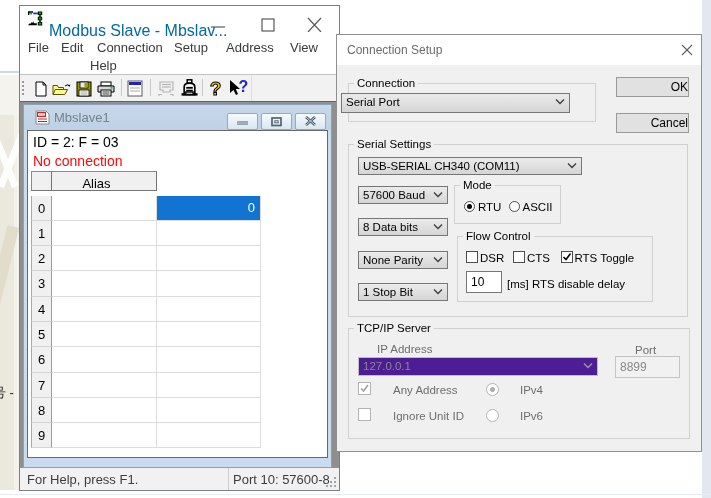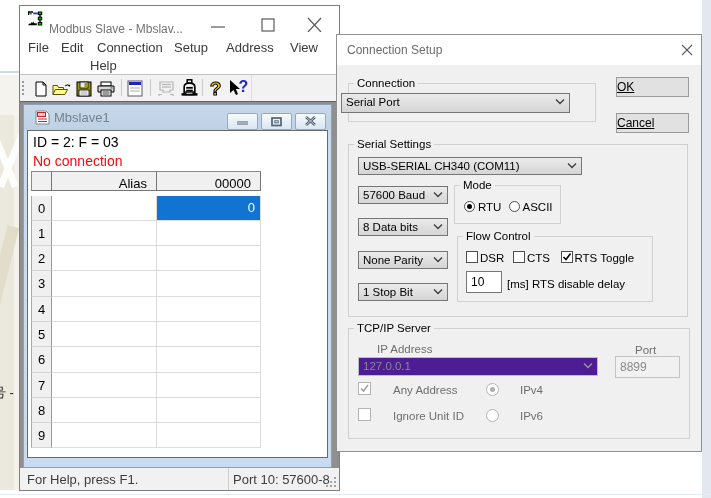--- a/index.html
+++ b/index.html
@@ -13,21 +13,21 @@
 #leftbg .streak1 { position:absolute; left:-4px; top:105px; width:7px; height:85px; background:#fdfdfb; transform:rotate(-22deg); }
 #leftbg .streak2 { position:absolute; left:13px; top:105px; width:7px; height:85px; background:#fdfdfb; transform:rotate(22deg); }
 #leftbg .dark { position:absolute; left:-6px; top:225px; width:12px; height:110px; background:#e2dccb; transform:rotate(14deg); }
 #leftbg .blueline { position:absolute; left:0; top:71px; width:19px; height:2px; background:#ccd9ea; }
 #leftbg .glyph { position:absolute; left:-7px; top:384px; font-size:13px; color:#222; }
 #rightstrip { left:702px; top:0; width:9px; height:498px; background:#e2e7f0; }
 #bottomline { left:0; top:494px; width:711px; height:1px; background:#e4ebf5; }
 
 #win { left:19px; top:5px; width:321px; height:486px; background:#fff; border:1px solid #7e7e7e; }
 #title { position:absolute; left:0; top:0; width:100%; height:31px; background:#fff; }
-#title .ttl { position:absolute; left:29px; top:16px; font-size:12px; color:#737373; }
+#title .ttl { position:absolute; left:29px; top:16px; font-size:16px; color:#0369a1; }
 #menu  { position:absolute; left:0; top:31px; width:100%; height:37px; background:#fff; font-size:13px; color:#3a3a3a; }
 #menu span { position:absolute; }
 #toolbar { position:absolute; left:0; top:68px; width:100%; height:27px; background:#f2f2f2; border-top:1px solid #c3c3c3; }
 .tsep { position:absolute; top:4px; width:1px; height:17px; background:#c9c9c9; }
 
 #mdi { position:absolute; left:0; top:95px; width:319px; height:367px; background:#8f8f8f; border-top:1px solid #636363; }
 #child { position:absolute; left:3px; top:2px; width:309px; height:364px; background:#c9dbee; border:1px solid #8ba1ba; }
 #ctitle { position:absolute; left:0; top:0; width:100%; height:25px; background:linear-gradient(180deg,#c7d8ea,#bed1e5);text-align:center; }
 #ctitle .cttl { position:absolute; left:30px; top:5px; font-size:13px; color:#75828f; }
 .cbtn { position:absolute; top:8px; width:31px; height:17px; background:linear-gradient(180deg,#f6fafd,#d9e6f2); border:1px solid #93a9c4; border-radius:2px; }
@@ -36,28 +36,28 @@
 
 #status { position:absolute; left:0; top:462px; width:319px; height:22px; background:#f1f1f1; font-size:13px; color:#3d3d3d; }
 
 #dlg { left:336px; top:34px; width:366px; height:418px; background:#f0f0f0; border:1px solid #909090; }
 #dlgtitle { position:absolute; left:0; top:0; width:100%; height:30px; background:#fff; }
 #dlgtitle .t { position:absolute; left:10px; top:8px; font-size:12px; color:#6b6b6b; }
 .grp { position:absolute; border:1px solid #d0d0d0; }
 .grplbl { position:absolute; top:-6px; left:5px; background:#f0f0f0; padding:0 3px; font-size:11.5px; line-height:11px; }
 .combo { position:absolute; background:linear-gradient(180deg,#ebebeb,#d5d5d5); border:1px solid #767676; font-size:11.5px; line-height:16px; padding-left:4px; color:#000; }
 .combo svg { position:absolute; right:4px; top:4px; }
-.btn { position:absolute; width:73px; height:20px; background:#e1e1e1; border:1px solid #9a9a9a; font-size:12px; text-align:left; line-height:18px;text-decoration:underline; }
+.btn { position:absolute; width:73px; height:20px; background:#e1e1e1; border:1px solid #9a9a9a; font-size:12px; text-align:right; line-height:18px; }
 .cb { position:absolute; width:12px; height:12px; background:#fff; border:1px solid #4d4d4d; }
 .cb svg { display:block; }
 .lbl { position:absolute; font-size:11.5px; white-space:nowrap; }
 .gray { color:#6e6e6e;margin-left:19px; }
 .radio { position:absolute; width:11px; height:11px; border-radius:50%; background:#fff; border:1px solid #4d4d4d; }
 
-.hc { position:absolute; top:0; height:20px; background:#f0f0f0; border-top:1px solid #8a8a8a; border-bottom:1px solid #757575; border-right:1px solid #757575; font-size:13px; line-height:23px; text-align:right; padding-right:9px; }
+.hc { position:absolute; top:0; height:20px; background:#f0f0f0; border-top:1px solid #8a8a8a; border-bottom:1px solid #757575; border-right:1px solid #757575; font-size:13px; line-height:23px; text-align:center; padding-right:15px; }
 .rh { position:absolute; left:0; width:21px; height:25.3px; background:#f0f0f0; border-left:1px solid #a8a8a8; border-right:1px solid #9a9a9a; border-bottom:1px solid #d4d4d4; font-size:13px; line-height:25px; text-align:center; }
 .ca { position:absolute; left:21px; width:105px; height:25.3px; background:#fff; border-right:1px solid #dcdcdc; border-bottom:1px solid #dcdcdc; }
 .cv { position:absolute; left:126px; width:104px; height:25.3px; background:#fff; border-right:1px solid #dcdcdc; border-bottom:1px solid #dcdcdc; font-size:13px; line-height:24px; text-align:right; padding-right:5px; }
 .cv.sel { background:#1274d2; color:#fff; }
 .combo.dis { background:#4c1d95; border-color:#bfbfbf; color:#8a8a8a; }
 .cb.dcb { border-color:#b4b4b4; width:13px; height:13px; }
 .radio.drad { border-color:#b4b4b4; }
 </style>
 </head>
 <body>
@@ -200,21 +200,20 @@
               <path d="M10 3 L19 11 M19 3 L10 11" stroke="#4a5a6a" stroke-width="2.6"></path>
               <path d="M10 3 L19 11 M19 3 L10 11" stroke="#e8eef6" stroke-width="0.8"></path>
             </svg></div>
       </div>
       <div id="ccontent">
         <div class="idline" style="top:3px">ID = 2: F = 03</div>
         <div class="idline" style="top:22px;color:#fb0808">No connection</div>
         <div id="grid" style="position:absolute;left:3px;top:40px;width:231px;height:278px">
           <div class="hc" style="left:0;width:21px;border-left:1px solid #8a8a8a"></div>
           <div class="hc" style="left:21px;width:105px">Alias</div>
-          <div class="hc" style="left:126px;width:104px">00000</div>
           <div class="rh" style="top:24.5px">0</div>
           <div class="rh" style="top:49.8px">1</div>
           <div class="rh" style="top:75.1px">2</div>
           <div class="rh" style="top:100.4px">3</div>
           <div class="rh" style="top:125.7px">4</div>
           <div class="rh" style="top:151px">5</div>
           <div class="rh" style="top:176.3px">6</div>
           <div class="rh" style="top:201.6px">7</div>
           <div class="rh" style="top:226.9px">8</div>
           <div class="rh" style="top:252.2px">9</div>

